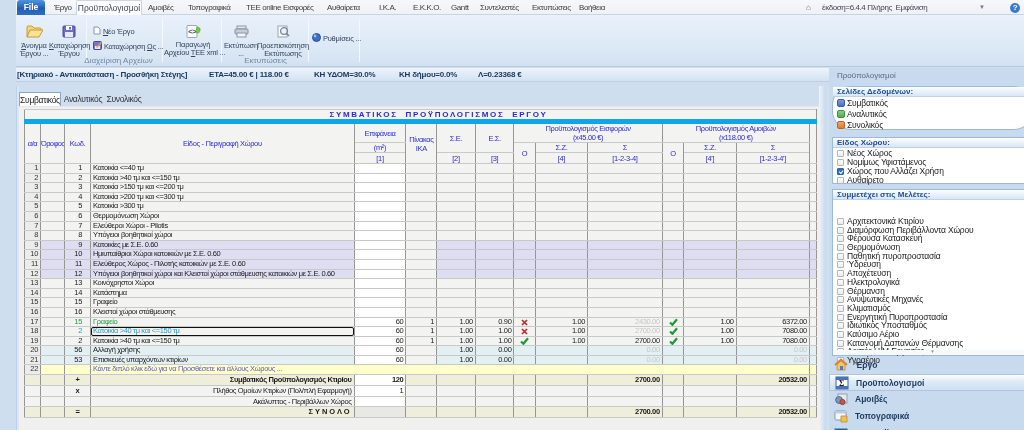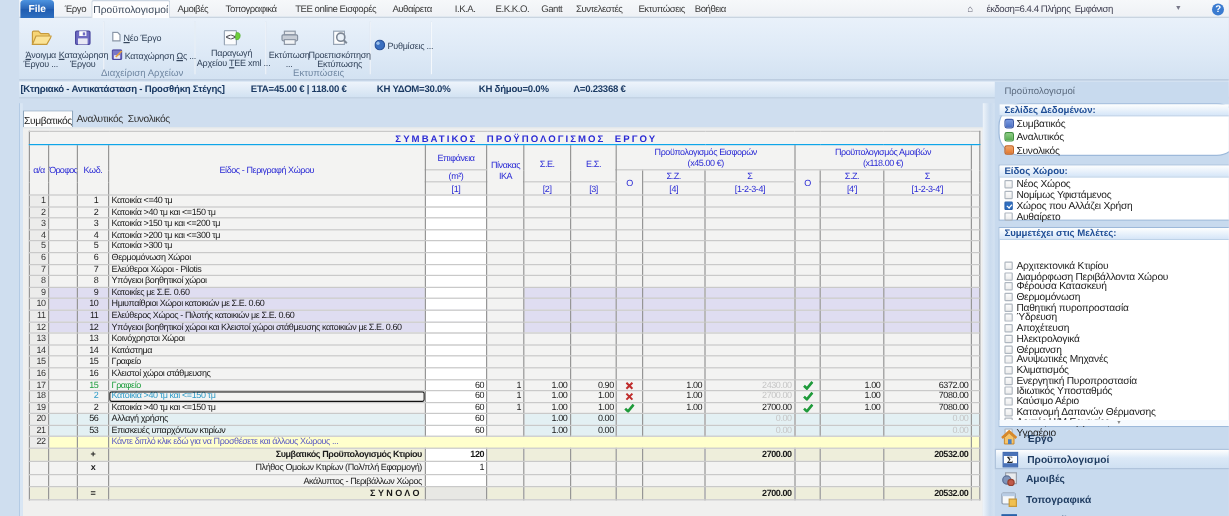--- a/index.html
+++ b/index.html
@@ -210,21 +210,21 @@
         <col style="width:21.2px">
         <col style="width:52.5px">
         <col style="width:74.6px">
         <col style="width:21.6px">
         <col style="width:52.3px">
         <col style="width:73.3px">
         <col style="width:7px">
       </colgroup>
 <tbody>
         <tr>
-          <td colspan="15" class="hd" style="height:11px;font-size:8px;letter-spacing:1.7px;font-weight:bold;border-bottom:1px solid #0ea5e9;text-indent:36px;">ΣΥΜΒΑΤΙΚΟΣ&nbsp;&nbsp;ΠΡΟΫΠΟΛΟΓΙΣΜΟΣ&nbsp;&nbsp;ΕΡΓΟΥ</td>
+          <td colspan="15" class="hd" style="height:11px;font-size:8px;letter-spacing:1.7px;font-weight:bold;border-bottom:5px solid #0ea5e9;text-indent:36px;">ΣΥΜΒΑΤΙΚΟΣ&nbsp;&nbsp;ΠΡΟΫΠΟΛΟΓΙΣΜΟΣ&nbsp;&nbsp;ΕΡΓΟΥ</td>
         </tr>
 <tr style="height:21px;">
 <td rowspan="3" class="hd">α/α</td>
 <td rowspan="3" class="hd" style="letter-spacing:-0.6px;">Όροφος</td>
 <td rowspan="3" class="hd">Κωδ.</td>
 <td rowspan="3" class="hd">Είδος - Περιγραφή Χώρου</td>
 <td class="hd">Επιφάνεια</td>
 <td rowspan="3" class="hd">Πίνακας<br>ΙΚΑ</td>
 <td rowspan="2" class="hd">Σ.Ε.</td>
 <td rowspan="2" class="hd">Ε.Σ.</td>

